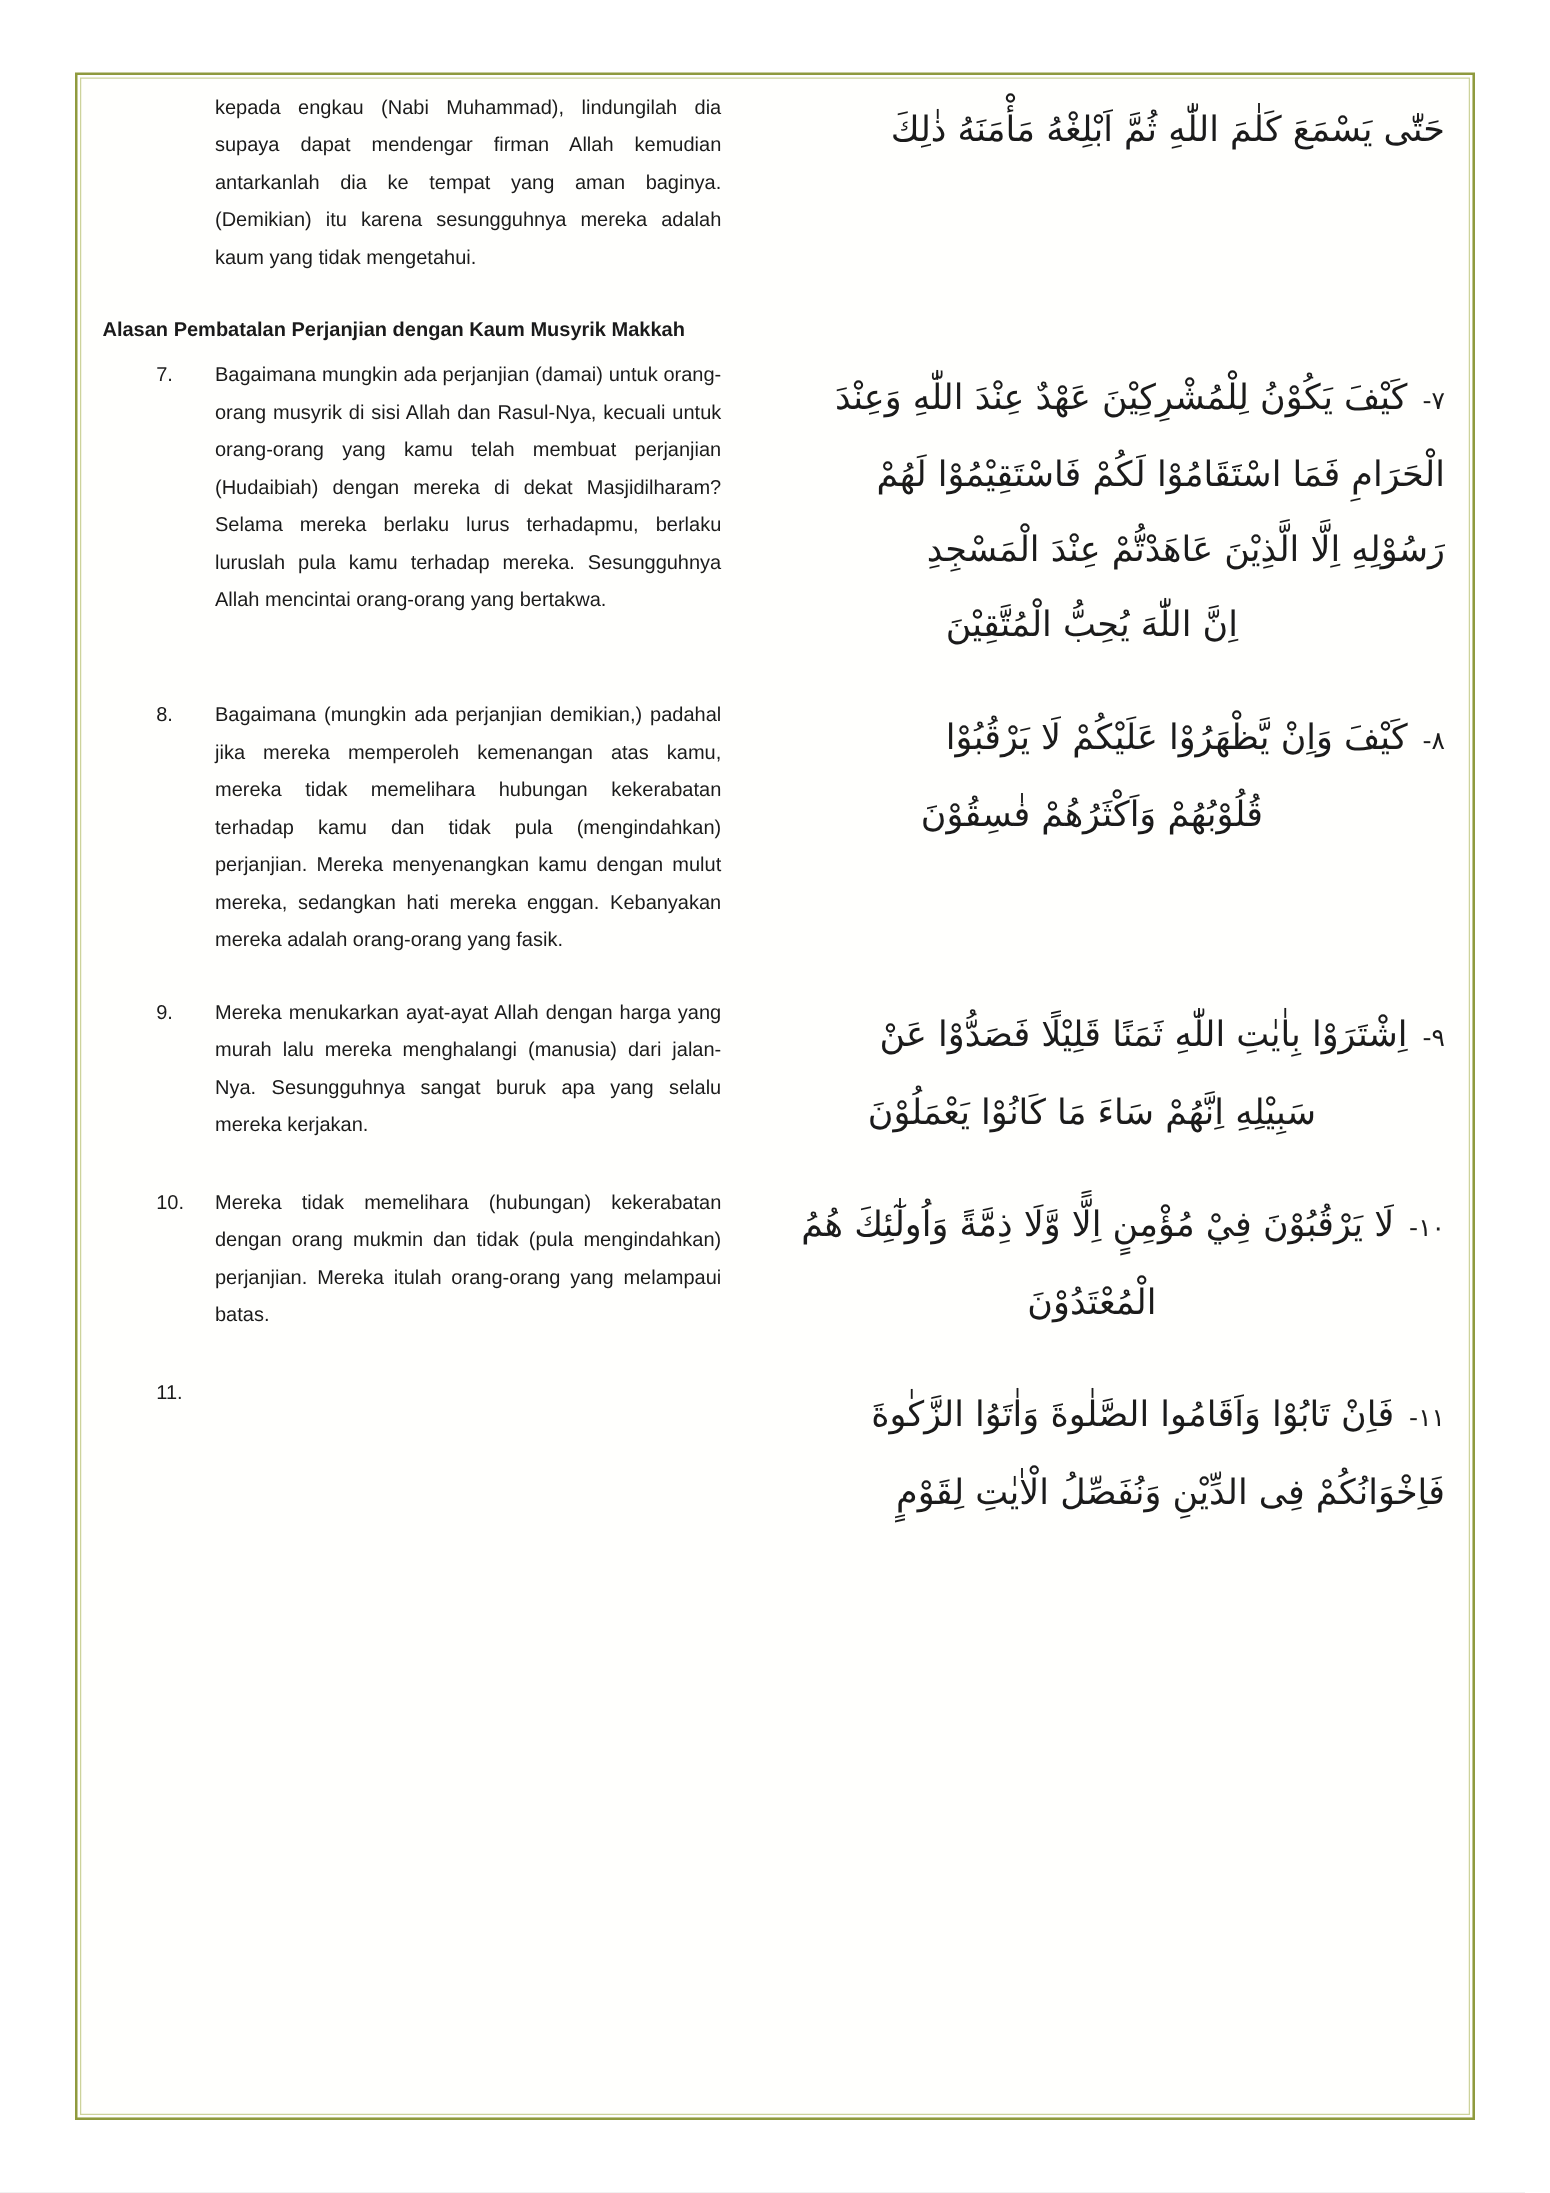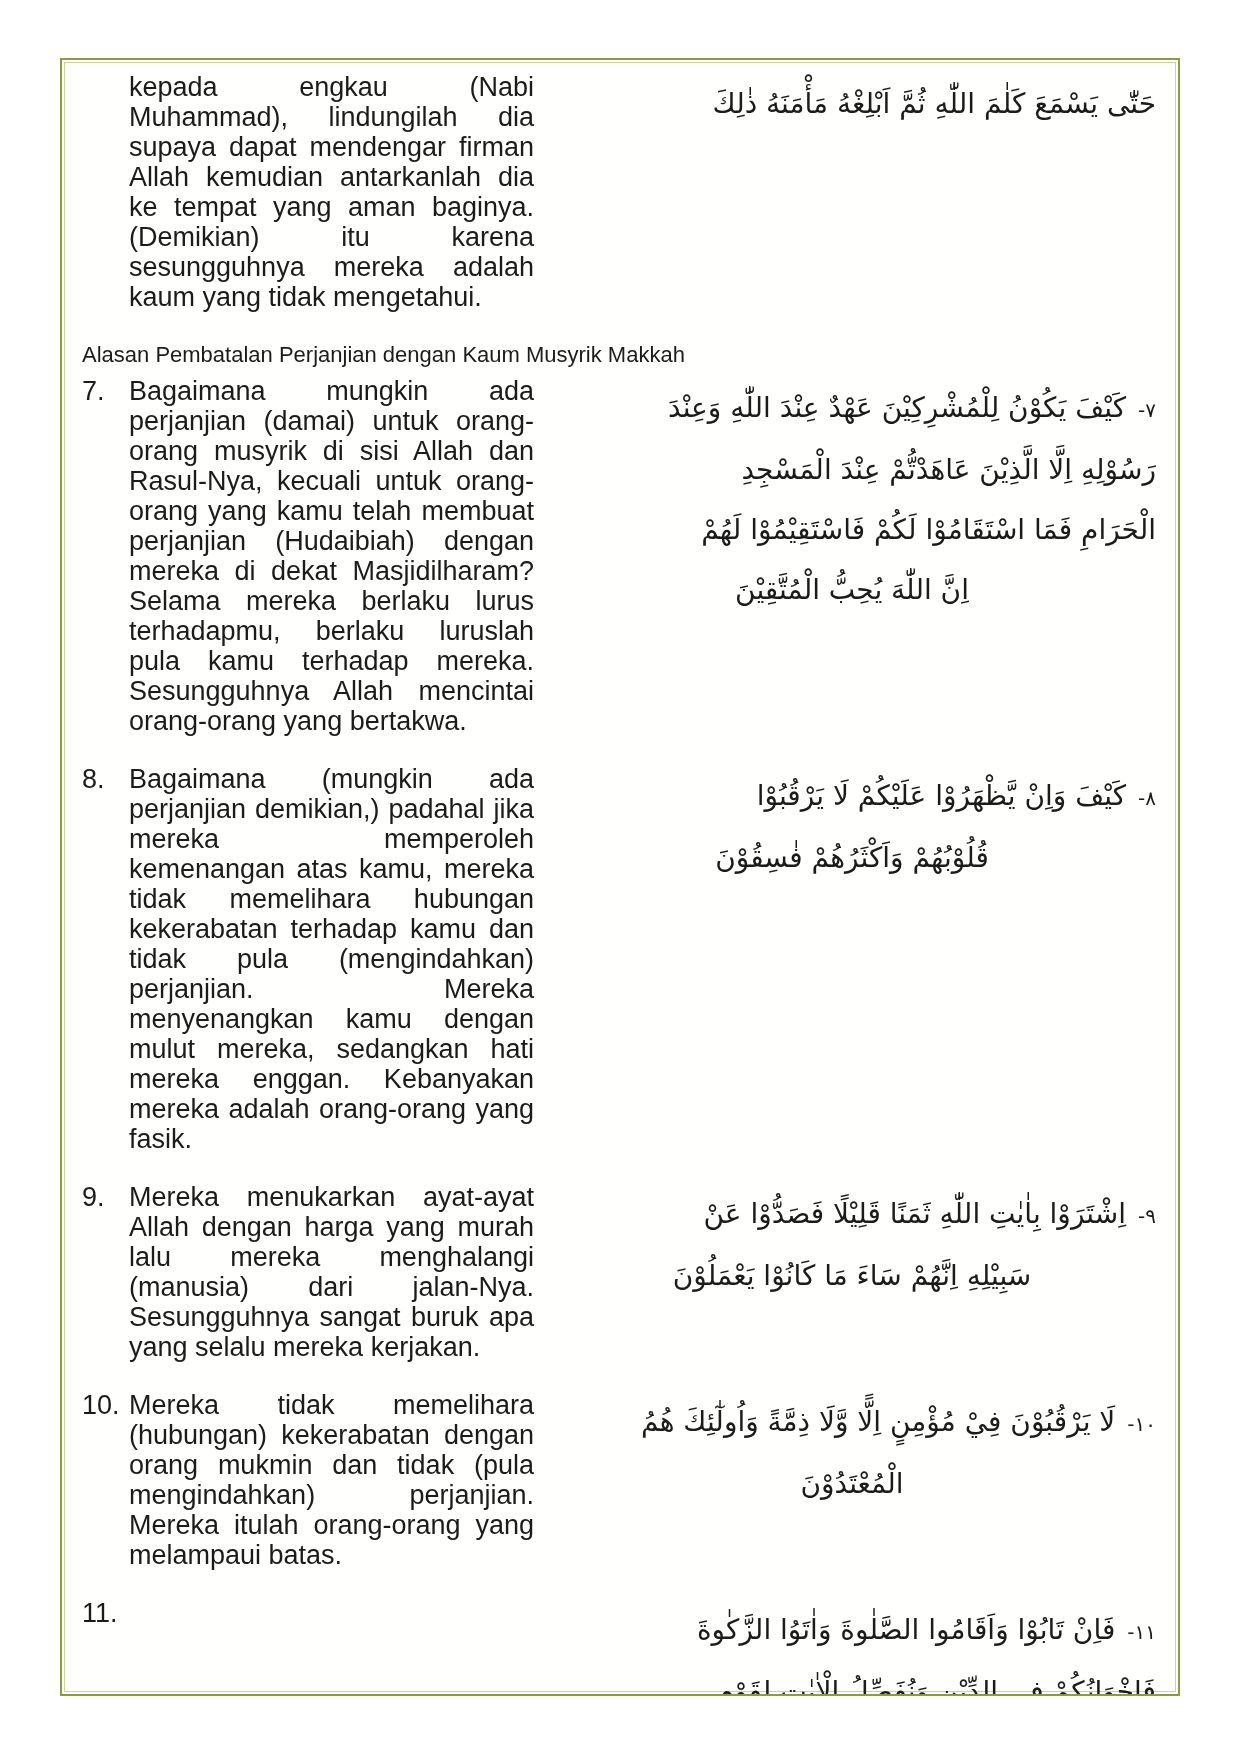--- a/index.html
+++ b/index.html
@@ -42,26 +42,26 @@
   
   .ribbon{position:absolute;display:flex;align-items:center;justify-content:center;}
   .ribbon svg{position:absolute;inset:0;width:100%;height:100%;}
   .ribbon .lbl{position:relative;font-weight:bold;font-size:21px;letter-spacing:.5px;}
   .juz{left:150px;top:77px;width:236px;height:46px;}
   .surah{left:843px;top:77px;width:242px;height:46px;}
   .diamond{left:574px;top:76px;width:92px;height:54px;}
   .diamond .lbl{font-weight:normal;font-size:20px;letter-spacing:0;}
   
   .row{display:flex;gap:14px;margin-bottom:28px;}
-  .t-col{flex:0 0 452px;font-size:27px;line-height:30px;text-align:justify;}
+  .t-col{flex:0 0 452px;font-size:16px;line-height:30px;text-align:justify;margin-left:43px;}
   .t-col.indent{padding-left:47px;box-sizing:border-box;}
   .vrow{display:flex;}
   .vnum{flex:0 0 47px;}
   .vtext{flex:1;text-align:justify;}
-  .heading{font-weight:normal;font-size:22px;line-height:30px;margin-bottom:6px;}
+  .heading{font-weight:bold;font-size:16px;line-height:30px;margin-bottom:6px;}
   .a-col{
     flex:1;direction:rtl;font-family:"DejaVu Sans",sans-serif;
     font-size:28px;line-height:60px;padding-top:2px;
   }
   .a-first{display:flex;column-gap:12px;align-items:baseline;}
   .a-marker{flex:0 0 auto;font-size:20px;font-family:"DejaVu Sans",sans-serif;}
   .a-first .a-text{flex:1;}
   .a-line{text-align:start;}
   .a-line.center{text-align:center;}
 </style>
@@ -109,22 +109,22 @@
         <div class="vrow">
           <span class="vnum">7.</span>
           <span class="vtext">Bagaimana mungkin ada perjanjian (damai) untuk orang-orang musyrik di sisi Allah dan Rasul-Nya, kecuali untuk orang-orang yang kamu telah membuat perjanjian (Hudaibiah) dengan mereka di dekat Masjidilharam? Selama mereka berlaku lurus terhadapmu, berlaku luruslah pula kamu terhadap mereka. Sesungguhnya Allah mencintai orang-orang yang bertakwa.</span>
         </div>
       </div>
       <div class="a-col" lang="ar">
         <div class="a-line a-first">
           <span class="a-marker">٧-</span>
           <span class="a-text">كَيْفَ يَكُوْنُ لِلْمُشْرِكِيْنَ عَهْدٌ عِنْدَ اللّٰهِ وَعِنْدَ</span>
         </div>
+        <div class="a-line">الْحَرَامِ فَمَا اسْتَقَامُوْا لَكُمْ فَاسْتَقِيْمُوْا لَهُمْ</div>
         <div class="a-line">رَسُوْلِهِ اِلَّا الَّذِيْنَ عَاهَدْتُّمْ عِنْدَ الْمَسْجِدِ</div>
-        <div class="a-line">الْحَرَامِ فَمَا اسْتَقَامُوْا لَكُمْ فَاسْتَقِيْمُوْا لَهُمْ</div>
         <div class="a-line center">اِنَّ اللّٰهَ يُحِبُّ الْمُتَّقِيْنَ</div>
       </div>
     </div>
 
     <div class="row">
       <div class="t-col">
         <div class="vrow">
           <span class="vnum">8.</span>
           <span class="vtext">Bagaimana (mungkin ada perjanjian demikian,) padahal jika mereka memperoleh kemenangan atas kamu, mereka tidak memelihara hubungan kekerabatan terhadap kamu dan tidak pula (mengindahkan) perjanjian. Mereka menyenangkan kamu dengan mulut mereka, sedangkan hati mereka enggan. Kebanyakan mereka adalah orang-orang yang fasik.</span>
         </div>

